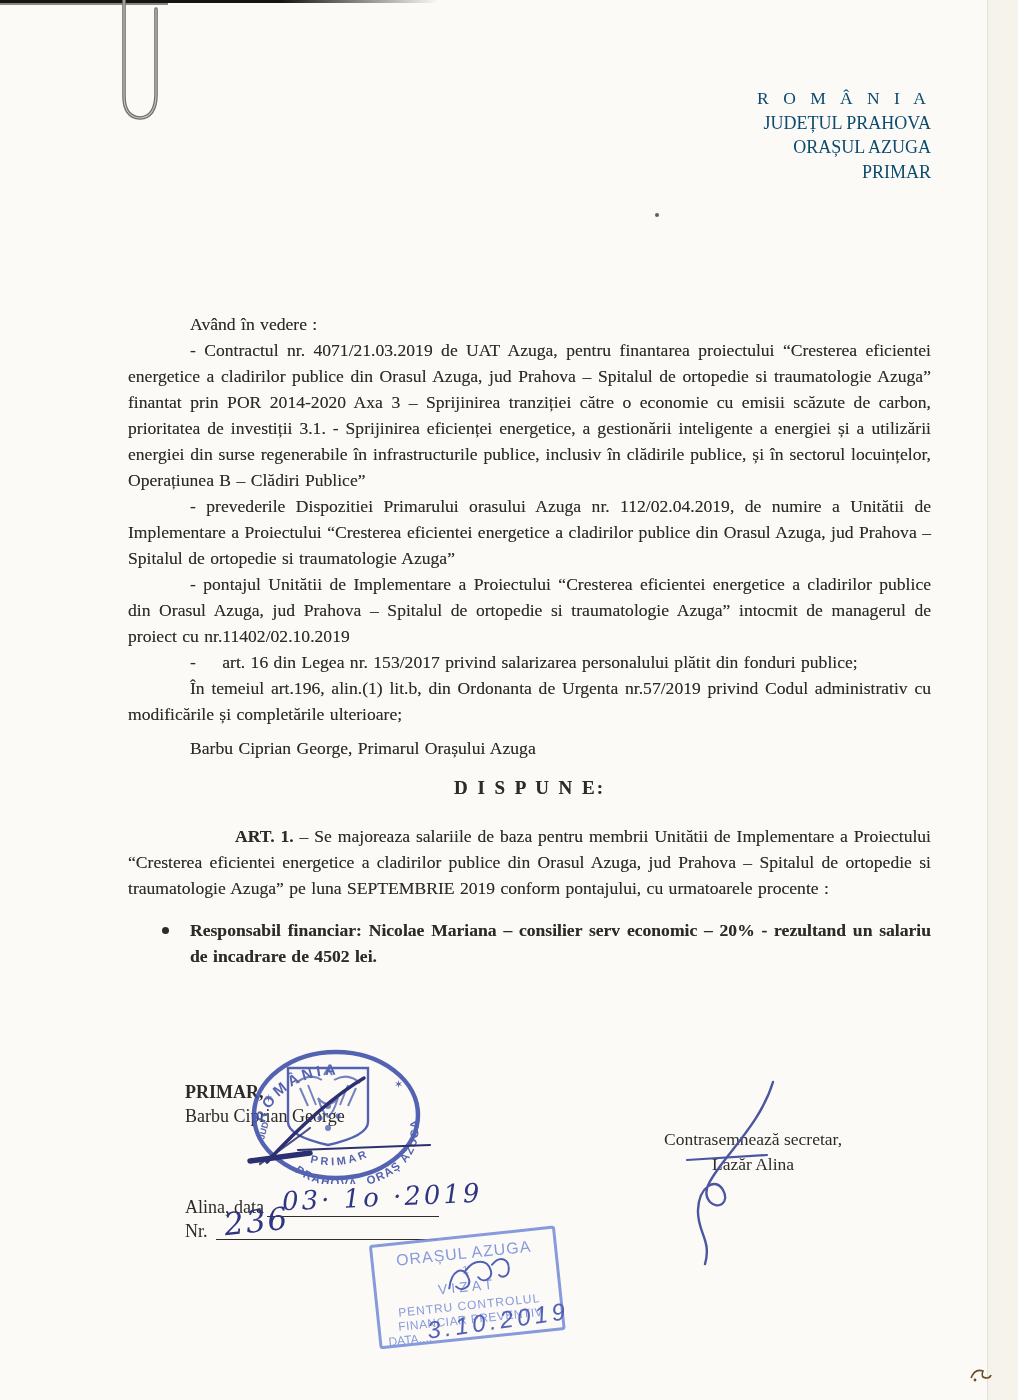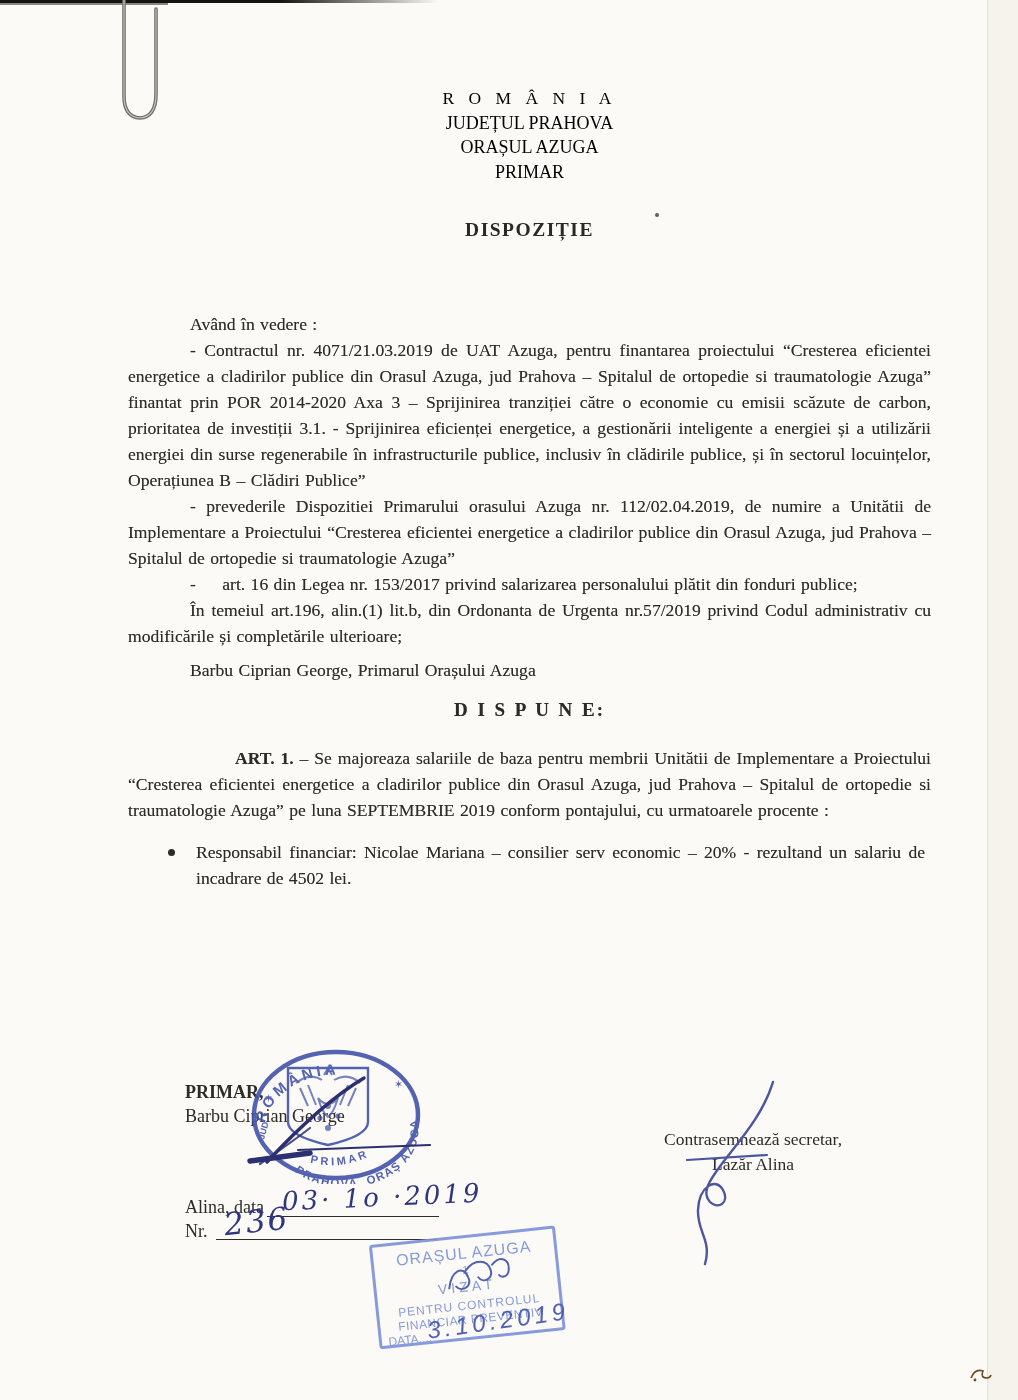--- a/index.html
+++ b/index.html
@@ -10,39 +10,39 @@
   }
   
   .scan-top{position:absolute;left:0;top:0;width:452px;height:3px;
     background:linear-gradient(90deg,#17130f 0%,#17130f 62%,rgba(23,19,15,0) 97%);}
   .scan-top2{position:absolute;left:0;top:3px;width:168px;height:2px;background:rgba(23,19,15,.5);}
   .right-strip{position:absolute;left:987px;top:0;width:31px;height:1400px;
     background:#f6f3ed;border-left:1px solid #e4e0d8;}
   .title-dot{position:absolute;left:655px;top:213px;width:4px;height:4px;border-radius:50%;
     background:#45413c;opacity:.85;}
   
-  .header{position:absolute;left:128px;top:86px;width:803px;text-align:center;
-    font-size:18px;line-height:24.5px;color:#000000;font-family:Liberation Serif, serif;}
+  .header{position:absolute;left:128px;top:86px;width:803px;text-align:right;
+    font-size:18px;line-height:24.5px;color:#0c4a6e;font-family:Liberation Serif, serif;}
   .header .country{letter-spacing:5px;font-size:17.5px;}
   .doc-title{position:absolute;left:128px;top:219px;width:803px;text-align:center;
     font-weight:bold;font-size:19.5px;letter-spacing:1.5px;color:#2b2926;}
   
   .bodytext{position:absolute;left:128px;top:311px;width:803px;
     font-size:17.6px;line-height:26px;text-align:justify;word-spacing:1px;
     text-shadow:0 0 .4px rgba(45,43,40,.45);}
   .bodytext p{margin:0;text-indent:62px;}
   p.left-only{text-align:left;}
   p.issuer{margin-top:8px;text-align:left;}
   p.dispune{margin:14px 0 22px 0;text-indent:0;text-align:center;
     font-weight:bold;font-size:19px;letter-spacing:2px;}
   p.art1{text-indent:107px;}
   p.art2{margin-top:10px;text-indent:57px;}
   .b{font-weight:bold;}
   ul.bullets{margin:16px 0 0 0;padding:0 0 0 62px;list-style:none;}
-  ul.bullets li{position:relative;margin:6px;padding:0;}
+  ul.bullets li{position:relative;margin:0;padding:0;font-weight:bold;}
   ul.bullets li::before{content:"";position:absolute;left:-28px;top:10px;width:7px;height:7px;
     border-radius:50%;background:#2d2b28;}
   
   .abs{position:absolute;}
   .sig-role{font-weight:bold;font-size:18px;}
   .sig-name{font-size:18px;}
   .sec-block{width:210px;text-align:center;font-size:17.5px;}
   .footer-label{font-size:18px;}
   .uline{border-bottom:1.8px solid #2f2d2a;height:0;}
   .hand{font-family:"DejaVu Serif", serif;font-style:italic;color:#2f3580;}
@@ -68,26 +68,26 @@
     <path d="M 16,0 V 96 Q 16,117 32,118 Q 48,117 48,94 V 9" fill="none" stroke="#c7c6bf" stroke-width="1.1" stroke-linecap="round"></path>
   </svg>
 
   <div class="header">
     <div class="country">R O M Â N I A</div>
     <div>JUDEȚUL PRAHOVA</div>
     <div>ORAȘUL AZUGA</div>
     <div>PRIMAR</div>
   </div>
 
-  <div class="doc-title">DISPOZIȚIE</div>
 
   <div class="bodytext">
     <p class="left-only">Având în vedere :</p>
     <p>- Contractul nr. 4071/21.03.2019 de UAT Azuga, pentru finantarea proiectului “Cresterea eficientei energetice a cladirilor publice din Orasul Azuga, jud Prahova – Spitalul de ortopedie si traumatologie Azuga” finantat prin POR 2014-2020 Axa 3 – Sprijinirea tranziției către o economie cu emisii scăzute de carbon, prioritatea de investiții 3.1. - Sprijinirea eficienței energetice, a gestionării inteligente a energiei și a utilizării energiei din surse regenerabile în infrastructurile publice, inclusiv în clădirile publice, și în sectorul locuințelor, Operațiunea B – Clădiri Publice”</p>
     <p>- prevederile Dispozitiei Primarului orasului Azuga nr. 112/02.04.2019, de numire a Unitătii de Implementare a Proiectului “Cresterea eficientei energetice a cladirilor publice din Orasul Azuga, jud Prahova – Spitalul de ortopedie si traumatologie Azuga”</p>
+    <p>- pontajul Unitătii de Implementare a Proiectului “Cresterea eficientei energetice a cladirilor publice din Orasul Azuga, jud Prahova – Spitalul de ortopedie si traumatologie Azuga” intocmit de managerul de proiect cu nr.11402/02.10.2019</p>
     <p class="left-only">-  art. 16 din Legea nr. 153/2017 privind salarizarea personalului plătit din fonduri publice;</p>
     <p>În temeiul art.196, alin.(1) lit.b, din Ordonanta de Urgenta nr.57/2019 privind Codul administrativ cu modificările și completările ulterioare;</p>
     <p class="issuer">Barbu Ciprian George, Primarul Orașului Azuga</p>
     <p class="dispune">D I S P U N E:</p>
     <p class="art1"><span class="b">ART. 1.</span><span> – Se majoreaza salariile de baza  pentru membrii Unitătii de Implementare a Proiectului “Cresterea eficientei energetice a cladirilor publice din Orasul Azuga, jud Prahova – Spitalul de ortopedie si traumatologie Azuga” pe luna SEPTEMBRIE 2019 conform pontajului, cu urmatoarele procente :</span></p>
     <ul class="bullets">
       <li>Responsabil financiar: Nicolae Mariana – consilier serv economic – 20% - rezultand un salariu de incadrare de 4502 lei.</li>
     </ul>
   </div>
 

